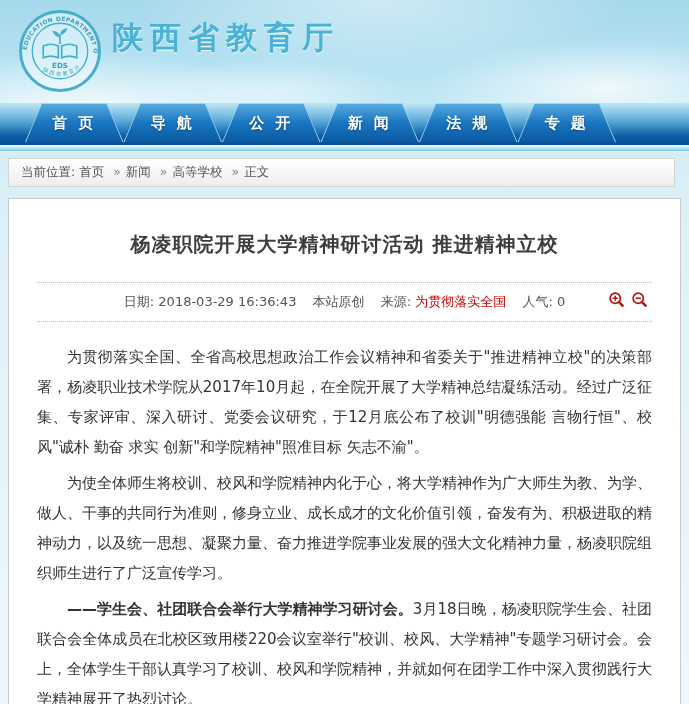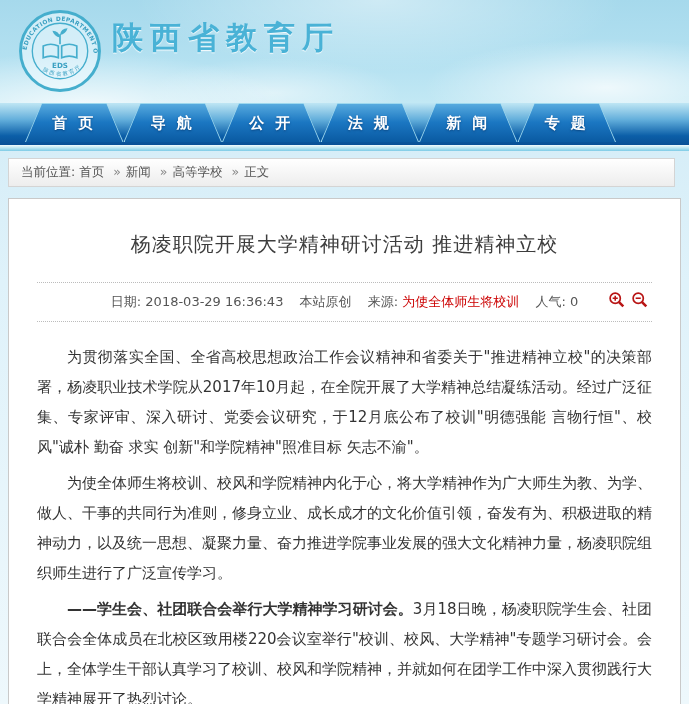--- a/index.html
+++ b/index.html
@@ -59,21 +59,21 @@
   }
   .breadcrumb-bar a { color: #555; text-decoration: none; cursor: pointer; }
   .crumb-sep { color: #888; margin: 0 5px; }
 
   
   .article-box {
     margin: 11px 8px 0 8px; background: #ffffff; border: 1px solid #c9c9c9;
     padding: 24px 28px 40px 28px; min-height: 560px;
   }
   .article-title {
-    text-align: center; font-size: 20px; font-weight: 400; color: #3d3d3d;
+    text-align: center; font-size: 20px; font-weight: 700; color: #3d3d3d;
     letter-spacing: 1px; margin: 8px 0 24px 0;
   }
   .article-meta {
     position: relative; text-align: center; font-size: 13px; color: #555;
     border-top: 1px dotted #bcbcbc; border-bottom: 1px dotted #bcbcbc;
     padding: 10px 0; margin-bottom: 6px;
   }
   .article-meta .sp { margin-left: 12px; }
   .meta-source-link { color: #cc0000; text-decoration: none; cursor: pointer; }
   .zoom-btns { position: absolute; right: 4px; top: 8px; display: flex; gap: 6px; }
@@ -136,27 +136,27 @@
 
 
       <div class="nav-tab">
         <div class="nav-tab-inner">
           <span class="nav-tab-label">公 开</span>
         </div>
       </div>
 
       <div class="nav-tab">
         <div class="nav-tab-inner">
+          <span class="nav-tab-label">新 闻</span>
+        </div>
+      </div>
+
+      <div class="nav-tab">
+        <div class="nav-tab-inner">
           <span class="nav-tab-label">法 规</span>
-        </div>
-      </div>
-
-      <div class="nav-tab">
-        <div class="nav-tab-inner">
-          <span class="nav-tab-label">新 闻</span>
         </div>
       </div>
 
       <div class="nav-tab">
         <div class="nav-tab-inner">
           <span class="nav-tab-label">专 题</span>
         </div>
       </div>
     </div>
   <div class="nav-strip"></div>
@@ -177,21 +177,21 @@
   </div>
 
   <div class="article-box">
     <h1 class="article-title">杨凌职院开展大学精神研讨活动 推进精神立校</h1>
 
     <div class="article-meta">
       <span>日期:</span>
       <span>2018-03-29 16:36:43</span>
       <span class="sp">本站原创</span>
       <span class="sp">来源:</span>
-      <a class="meta-source-link">为使全体师生将校训</a>
+      <a class="meta-source-link">为贯彻落实全国</a>
       <span class="sp">人气:</span>
       <span>0</span>
 
       <span class="zoom-btns">
         <svg class="zoom-btn" viewBox="0 0 20 20">
           <circle cx="8.5" cy="8.5" r="6" fill="none" stroke="#b81414" stroke-width="2"></circle>
           <line x1="8.5" y1="5.5" x2="8.5" y2="11.5" stroke="#b81414" stroke-width="1.8"></line>
           <line x1="5.5" y1="8.5" x2="11.5" y2="8.5" stroke="#b81414" stroke-width="1.8"></line>
           <line x1="13" y1="13" x2="18" y2="18" stroke="#b81414" stroke-width="3"></line>
         </svg>

